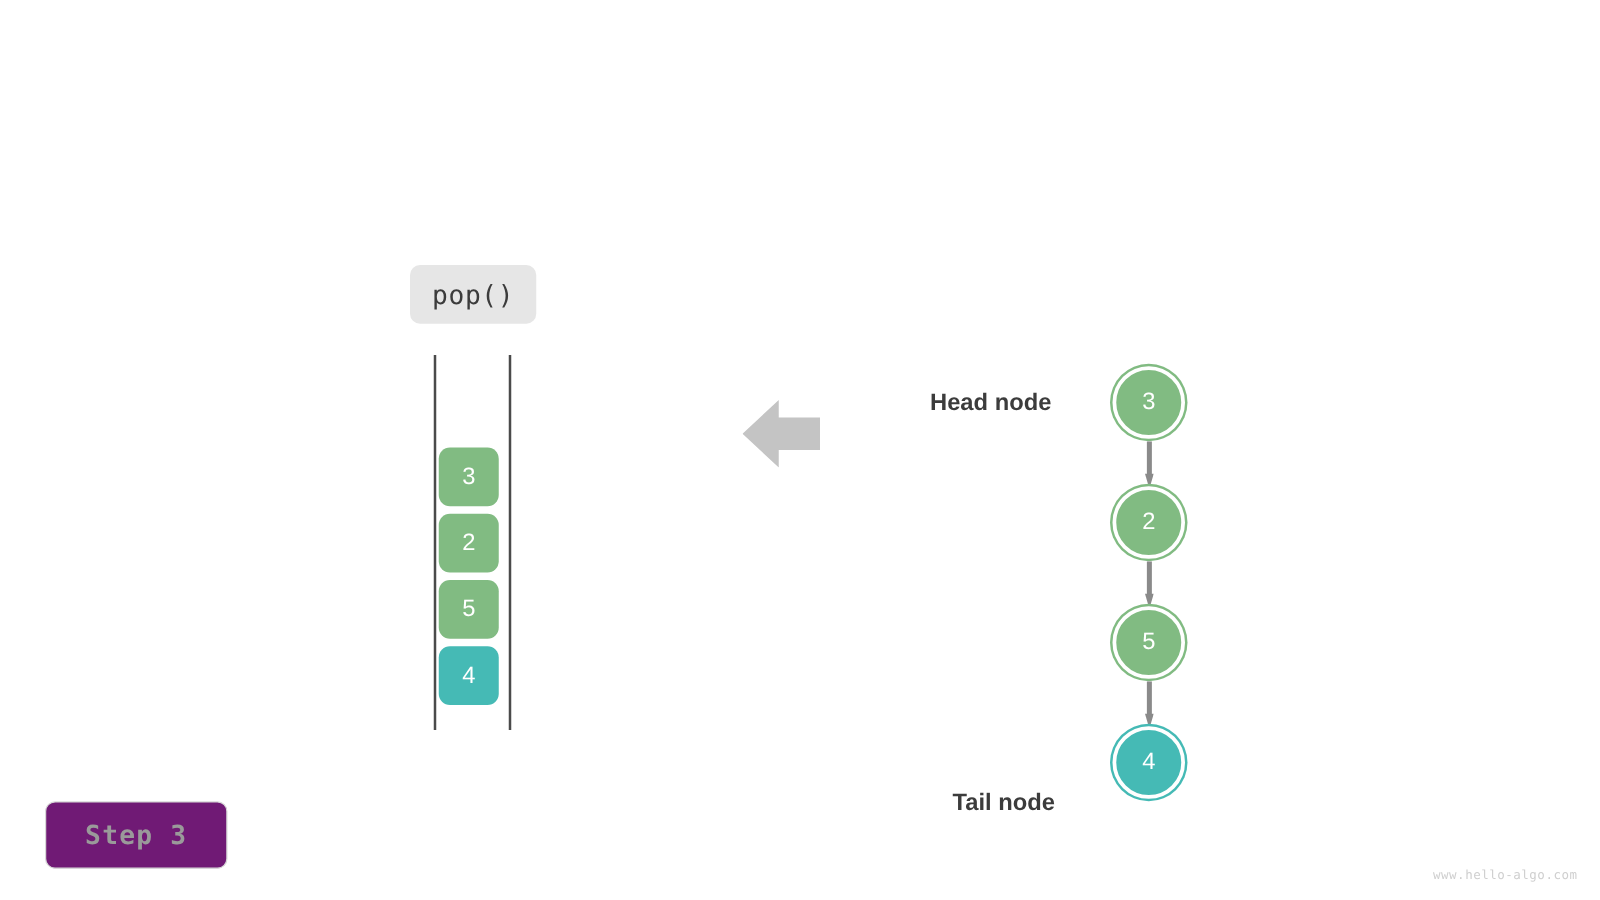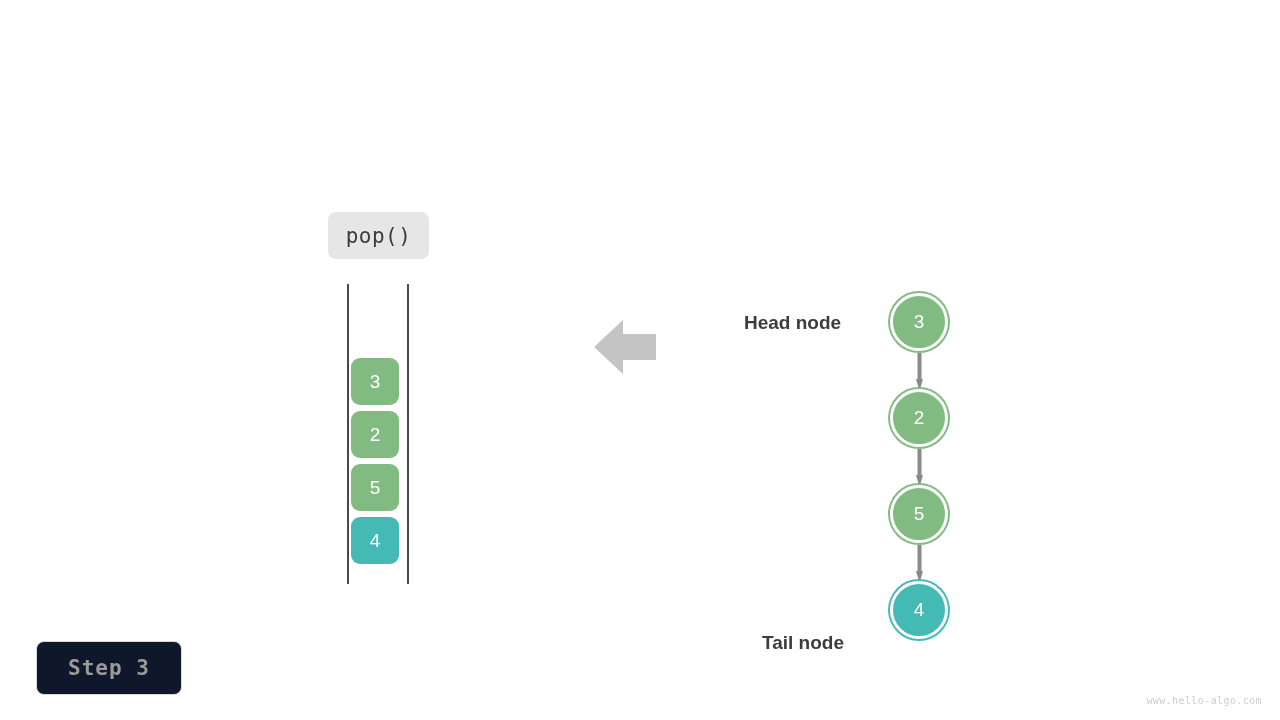--- a/index.html
+++ b/index.html
@@ -158,21 +158,21 @@
 
   
   #step-badge {
     position: absolute;
     left: 36px;
     top: 641px;
     width: 144px;
     height: 52px;
     border: 1px solid #d8d8d8;
     border-radius: 8px;
-    background: #0f172a;
+    background: #701a75;
     display: flex;
     align-items: center;
     justify-content: center;
     color: #9a9a9a;
     font-family: "DejaVu Sans Mono", "Liberation Mono", monospace;
     font-size: 21px;
     font-weight: bold;
     letter-spacing: 1px;
   }
 

